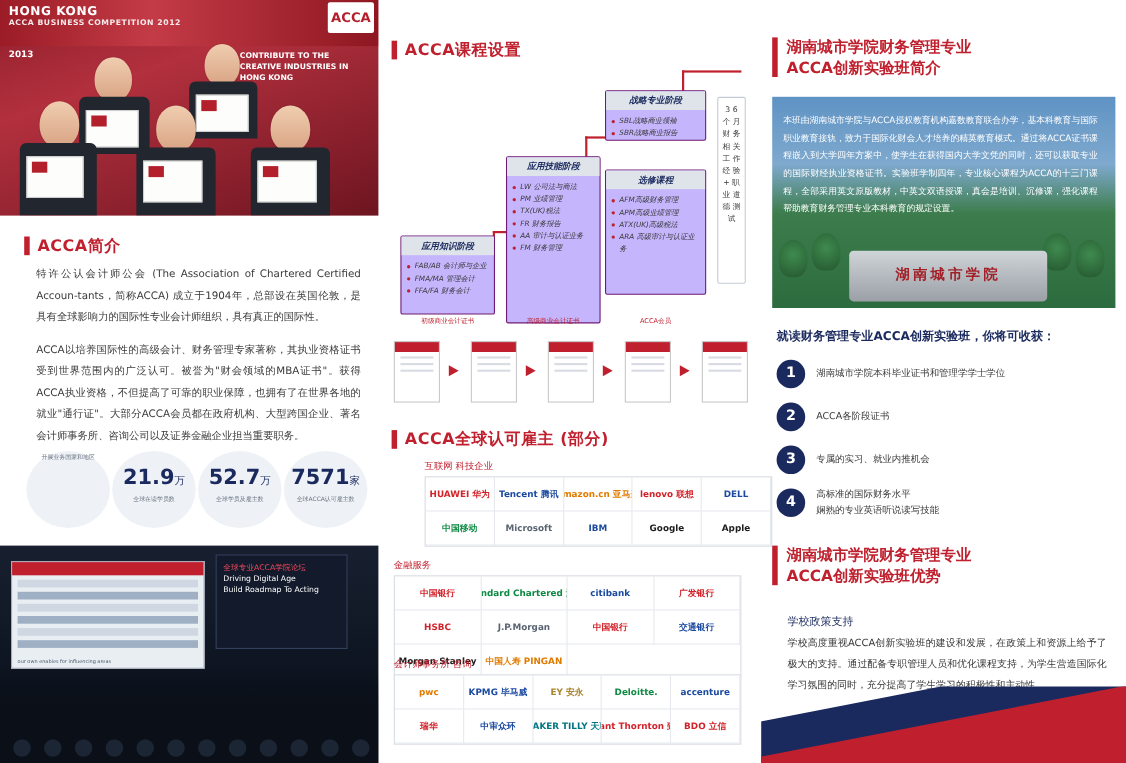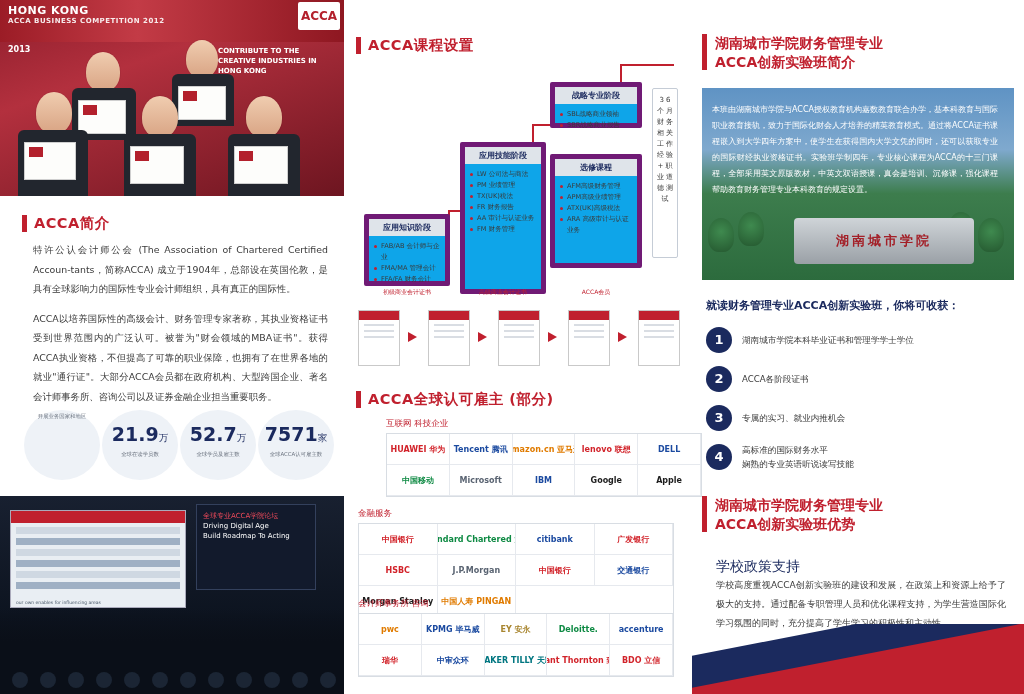--- a/index.html
+++ b/index.html
@@ -96,22 +96,23 @@
     background:#1b2534;
   }
 
   
   .col2 { position:absolute; left:344px; top:0; width:348px; height:694px; }
   .c2-title1 { position:absolute; left:12px; top:36px; }
   .c2-title2 { position:absolute; left:12px; top:390px; }
 
   .flow { position:absolute; left:8px; top:62px; width:336px; height:240px; }
   .fbox {
-    position:absolute; border:5px solid #701a75; background:#0ea5e9;
+    position:absolute; border:1px solid #701a75; background:#c4b5fd;
     border-radius:2px;
+    font-style:italic;
   }
   .fbox .bt {
     background:#dfe4ea; color:#1b2a5e; font-size:8px; font-weight:bold;
     padding:3px 4px; text-align:center;
   }
   .fbox ul { margin:0; padding:5px 4px 5px 12px; list-style:none; }
   .fbox li {
     font-size:6.6px; color:#3a3a3a; line-height:11px; position:relative;
   }
   .fbox li:before {
@@ -169,25 +170,25 @@
   .campus-photo {
     position:absolute; left:10px; top:88px; width:312px; height:192px;
     background:linear-gradient(180deg,#5f93c4 0%,#7fa9ce 32%,#3d7d4d 55%,#2c6b3d 100%);
     overflow:hidden;
   }
   .campus-photo .overlay-text {
     position:absolute; left:10px; top:14px; width:286px;
     color:#fff; font-size:8px; line-height:16px; text-align:justify;
   }
   .campus-photo .stone {
-    position:absolute; left:70px; bottom:16px; width:180px; height:46px;
+    position:absolute; left:70px; bottom:6px; width:180px; height:46px;
     background:linear-gradient(180deg,#cfd4d8,#9aa0a6);
     border-radius:4px;
     color:#a32028; font-size:13px; font-weight:bold;
-    text-align:center; line-height:46px; letter-spacing:3px;margin-left:22px;
+    text-align:center; line-height:46px; letter-spacing:3px;
   }
   .campus-photo .tree {
     position:absolute; bottom:28px; width:26px; height:34px;
     background:radial-gradient(circle at 50% 40%, #3f8a4f, #24572f);
     border-radius:50% 50% 40% 40%;
   }
 
   .benefit-title {
     position:absolute; left:14px; top:298px; font-size:11px;
     font-weight:bold; color:#1b2a5e;
@@ -198,21 +199,21 @@
     width:26px; height:26px; border-radius:50%; background:#1b2a5e;
     color:#fff; font-size:13px; font-weight:bold;
     display:flex; align-items:center; justify-content:center; flex:0 0 auto;
   }
   .benefit .bt { font-size:8.6px; color:#3a3a3a; line-height:14px; }
 
   .c3-head2 { position:absolute; left:10px; top:496px; display:flex; gap:8px; }
   .c3-head2 .bar { width:5px; height:36px; background:#c0202e; }
   .c3-head2 .tx { color:#c0202e; font-size:14px; font-weight:bold; line-height:19px; }
 
-  .policy-title { position:absolute; left:24px; top:558px; font-size:14px; color:#1b2a5e; }
+  .policy-title { position:absolute; left:24px; top:558px; font-size:10px; color:#1b2a5e; }
   .policy-body {
     position:absolute; left:24px; top:576px; width:290px;
     font-size:9px; line-height:19px; color:#3a3a3a; text-align:justify;
   }
 
   .swoosh {
     position:absolute; left:692px; bottom:0; width:332px; height:70px; overflow:hidden;
   }
   .swoosh .s1 {
     position:absolute; left:-40px; bottom:-60px; width:420px; height:130px;

